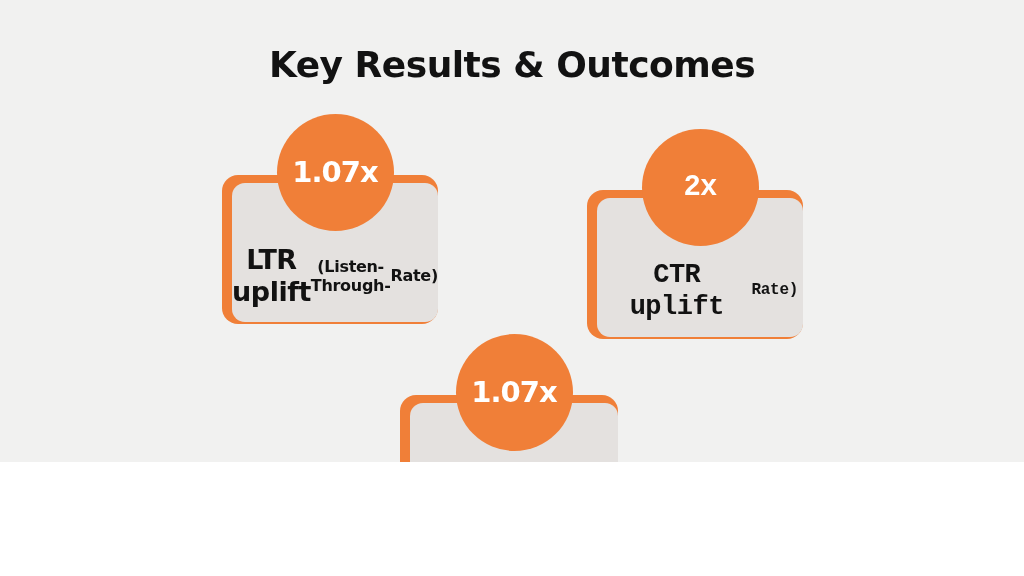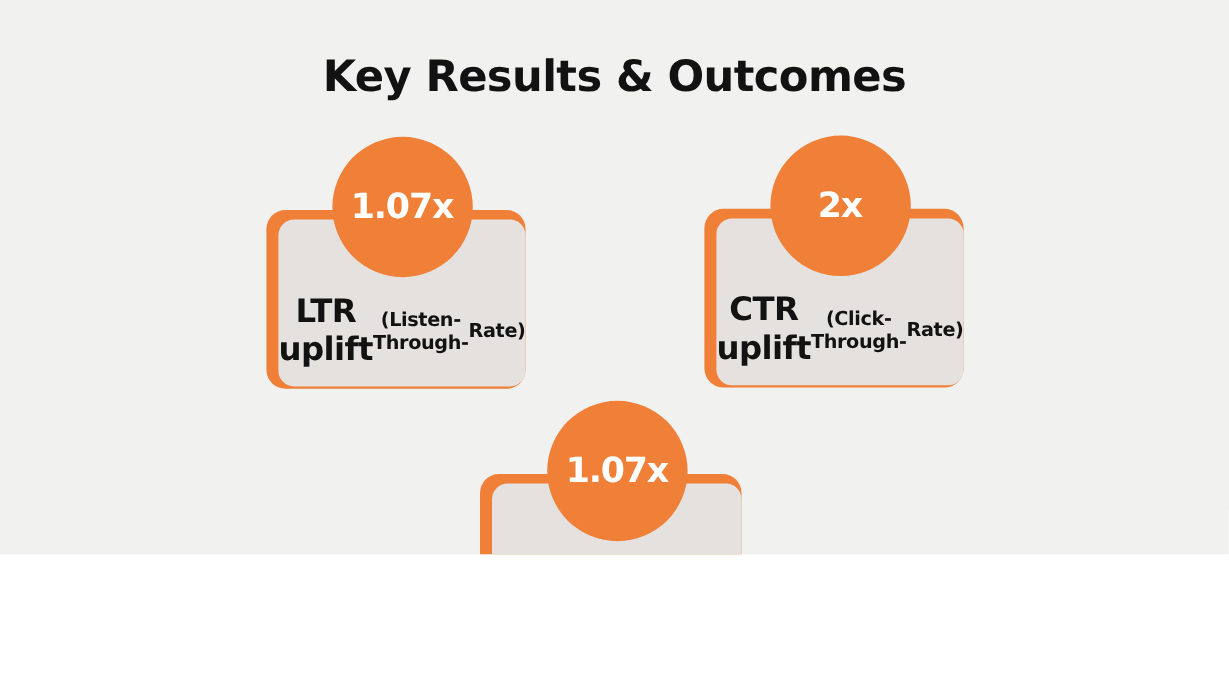--- a/index.html
+++ b/index.html
@@ -89,21 +89,21 @@
     color: var(--text-dark, #121212);
   }
   .metric-subtitle {
     font-size: 16px;
     font-weight: 700;
     letter-spacing: -0.3px;
     line-height: 19px;
     color: var(--text-dark, #121212);
   }
   .card-ltr   { left: 232px; top: 183px; }
-  .card-ctr   { left: 597px; top: 182px; }
+  .card-ctr   { left: 597px; top: 198px; font-family: Liberation Mono, monospace; }
   .card-reach { left: 410px; top: 403px; width: 208px; }
 </style>
 </head>
 <body>
 
 <div class="stage">
 
   <div class="page-title">Key Results &amp; Outcomes</div>
 
   <div class="metric-card card-ltr">
@@ -120,21 +120,20 @@
   </div>
 
   <div class="metric-card card-ctr">
     <div class="card-accent"></div>
     <div class="card-body"></div>
     <div class="metric-circle">
       <span class="metric-value">2x</span>
     </div>
     <div class="card-content">
       <div class="metric-title">CTR uplift</div>
-      <div class="metric-subtitle">(Click-Through-</div>
       <div class="metric-subtitle">Rate)</div>
     </div>
   </div>
 
   <div class="metric-card card-reach">
     <div class="card-accent"></div>
     <div class="card-body"></div>
     <div class="metric-circle">
       <span class="metric-value">1.07x</span>
     </div>

